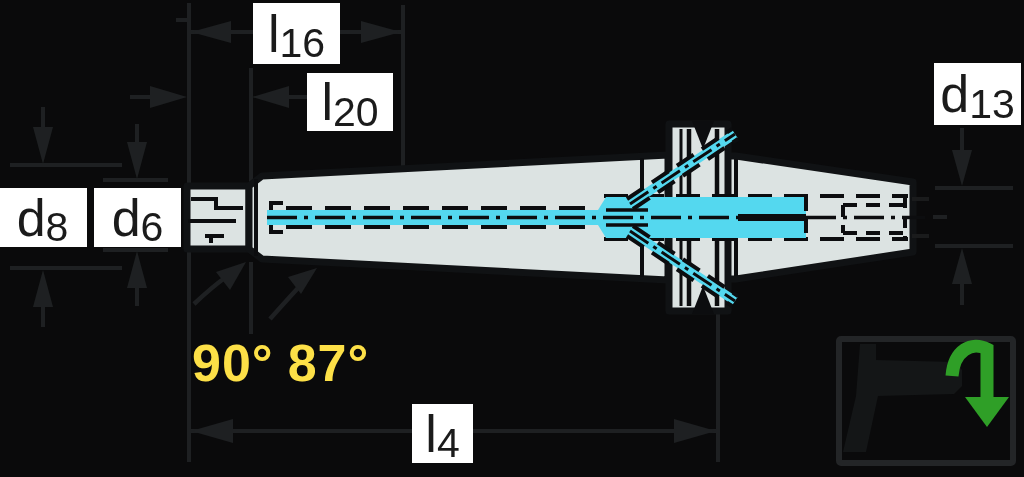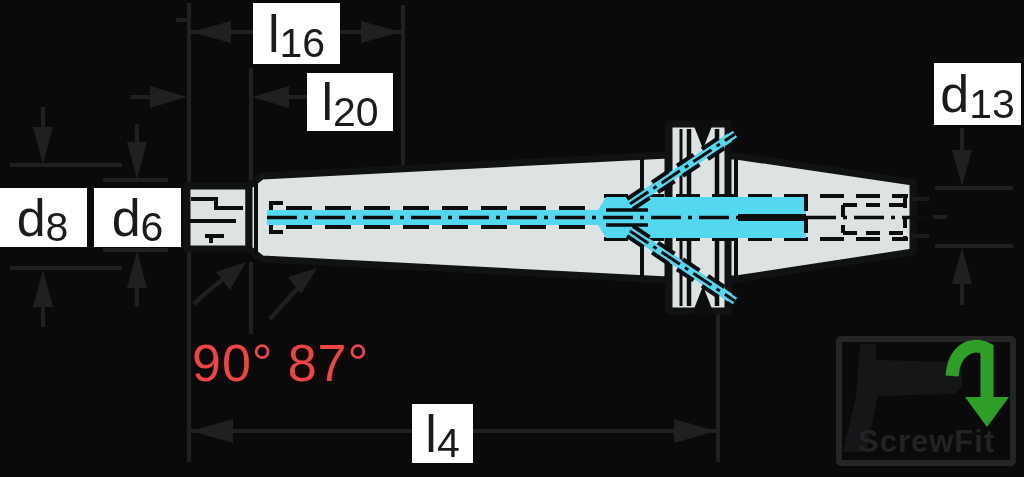--- a/index.html
+++ b/index.html
@@ -3,21 +3,21 @@
 <meta charset="utf-8">
 <style>
   html,body{margin:0;padding:0;background:#0a0a0b;}
   #stage{position:relative;width:1024px;height:477px;background:#0a0a0b;overflow:hidden;
          font-family:"Liberation Sans",sans-serif;}
   #drawing{position:absolute;left:0;top:0;}
   .dim-label{position:absolute;background:#ffffff;color:#1b1b1b;line-height:1;
              display:flex;align-items:center;justify-content:center;
              font-size:52px;font-family:"Liberation Sans",sans-serif;}
   .dim-label .sub{font-size:41px;transform:translateY(0.24em);}
-  .angle-text{position:absolute;color:#ef4444;font-weight:400;font-size:52px;line-height:1;
+  .angle-text{position:absolute;color:#fde047;font-weight:700;font-size:52px;line-height:1;
               letter-spacing:1px;white-space:nowrap;}
   .angle-text span{margin-right:14px;}
   .logo-text{position:absolute;color:#212326;font-weight:700;font-size:31px;line-height:1;
              letter-spacing:1px;}
 </style>
 </head>
 <body>
 
 <div id="stage">
 
@@ -175,15 +175,14 @@
   </div>
   <div class="dim-label" style="left:412px;top:404px;width:61px;height:59px;">
     <span>l</span>
       <span class="sub">4</span>
   </div>
 
   <div class="angle-text" style="left:192px;top:337px;">
     <span>90°</span><span>87°</span>
   </div>
 
-  <div class="logo-text" style="left:858px;top:426px;">ScrewFit</div>
 
 </div>
 
 </body></html>

